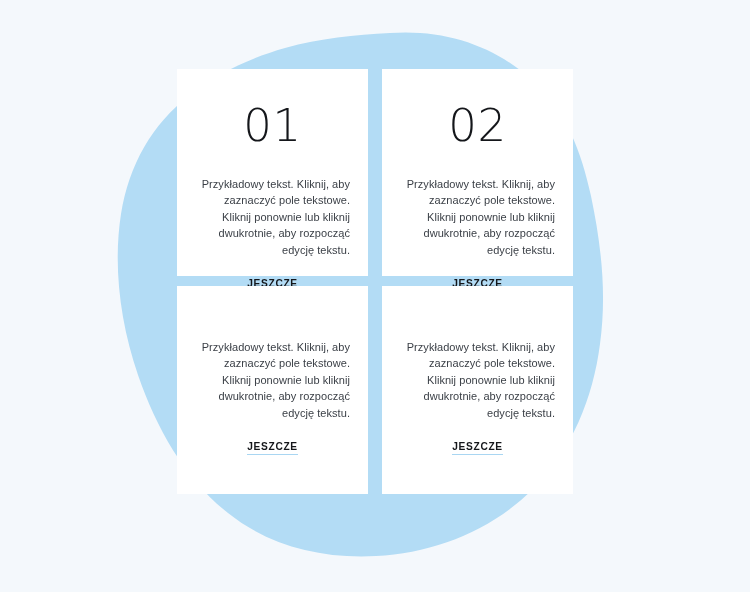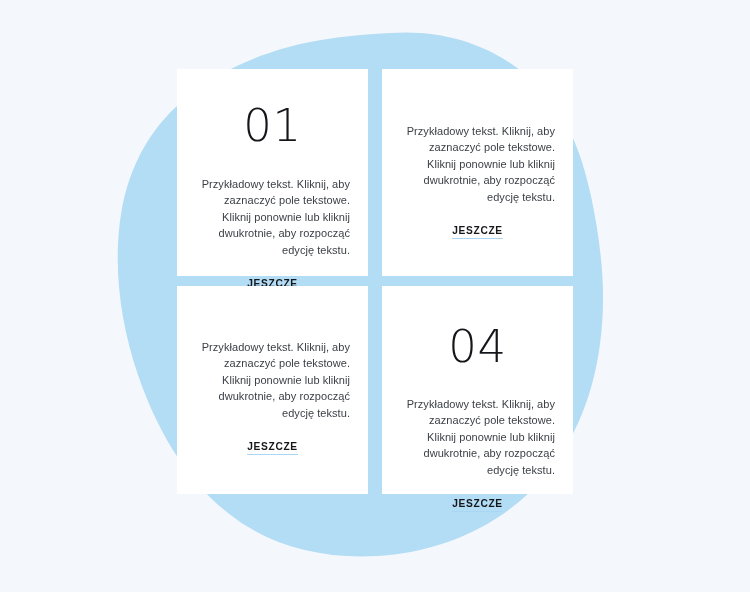--- a/index.html
+++ b/index.html
@@ -109,29 +109,29 @@
 
   <div id="cards-grid">
 
     <div class="card row1">
       <div class="card-number">01</div>
       <div class="card-body">Przykładowy tekst. Kliknij, aby zaznaczyć pole tekstowe. Kliknij ponownie lub kliknij dwukrotnie, aby rozpocząć edycję tekstu.</div>
       <a class="card-link" href="#">JESZCZE</a>
     </div>
 
     <div class="card row1">
+      <div class="card-number">02</div>
       <div class="card-body">Przykładowy tekst. Kliknij, aby zaznaczyć pole tekstowe. Kliknij ponownie lub kliknij dwukrotnie, aby rozpocząć edycję tekstu.</div>
       <a class="card-link" href="#">JESZCZE</a>
     </div>
 
     <div class="card row2">
       <div class="card-body">Przykładowy tekst. Kliknij, aby zaznaczyć pole tekstowe. Kliknij ponownie lub kliknij dwukrotnie, aby rozpocząć edycję tekstu.</div>
       <a class="card-link" href="#">JESZCZE</a>
     </div>
 
     <div class="card row2">
-      <div class="card-number">04</div>
       <div class="card-body">Przykładowy tekst. Kliknij, aby zaznaczyć pole tekstowe. Kliknij ponownie lub kliknij dwukrotnie, aby rozpocząć edycję tekstu.</div>
       <a class="card-link" href="#">JESZCZE</a>
     </div>
 
   </div>
 </div>
 
 </body></html>

